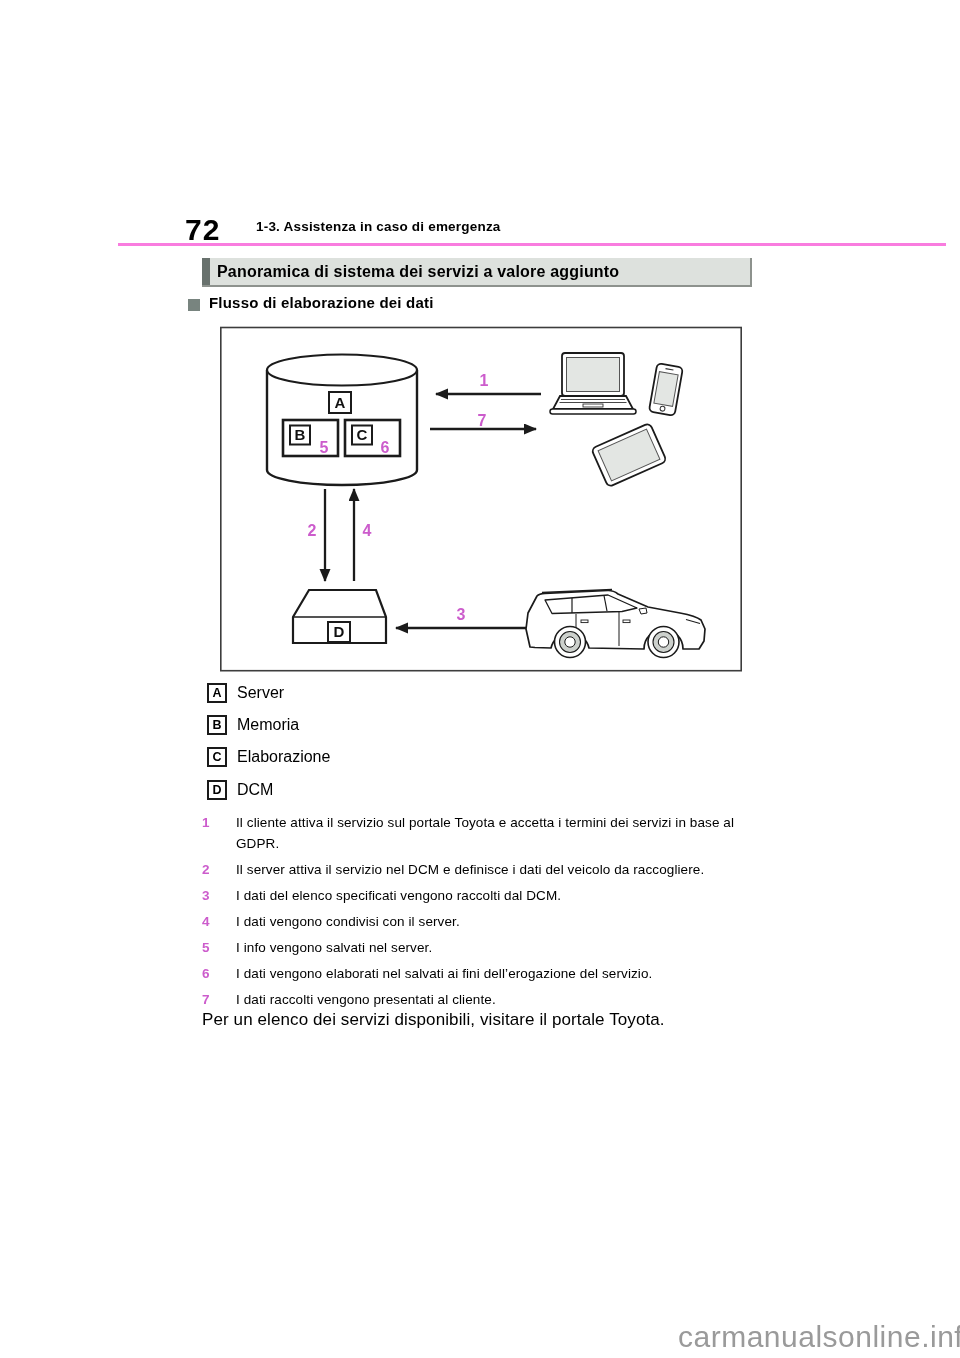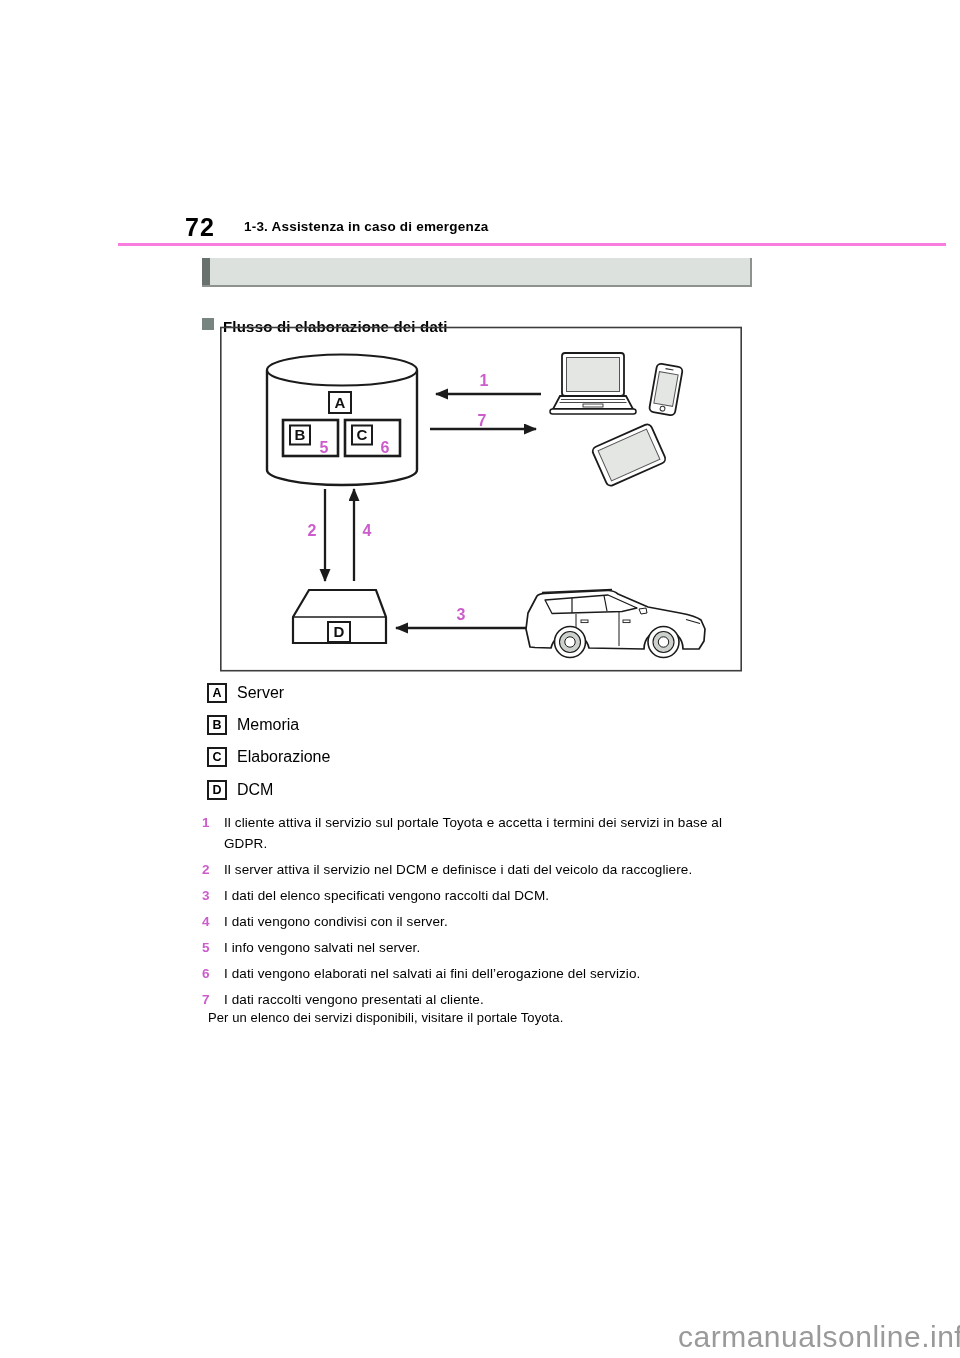--- a/index.html
+++ b/index.html
@@ -1,64 +1,65 @@
 <!DOCTYPE html>
 <html><head>
 <meta charset="utf-8">
 <style>
   html,body { margin:0; padding:0; background:#fff; }
   .page {
     position:relative; width:960px; height:1358px; background:#ffffff;
     font-family:"Liberation Sans", sans-serif; color:#000; overflow:hidden;
   }
-  .page-number { position:absolute; left:185px; top:213px; font-size:25px; font-weight:bold; letter-spacing:1px; }
-  .section-header { position:absolute; left:244px; top:219px; font-size:13.5px; font-weight:bold; letter-spacing:0.2px; }
+  .page-number { position:absolute; left:185px; top:213px; font-size:30px; font-weight:bold; letter-spacing:1px; }
+  .section-header { position:absolute; left:256px; top:219px; font-size:13.5px; font-weight:bold; letter-spacing:0.2px; }
   .rule-pink { position:absolute; left:118px; top:243px; width:828px; height:3px; background:#F97CDF; }
 
   .title-bar { position:absolute; left:202px; top:258px; width:548px; height:27px;
     background:#DDE1DD; border-right:2px solid #8D928D; border-bottom:2px solid #8D928D; }
   .title-accent { position:absolute; left:0; top:0; width:8px; height:27px; background:#68716D; }
   .title-text { position:absolute; left:15px; top:0; line-height:27px; font-size:16px; font-weight:bold; letter-spacing:0.2px; white-space:nowrap; }
 
-  .subsection { position:absolute; left:202px; top:294px; display:flex; align-items:flex-start;margin-top:24px; }
+  .subsection { position:absolute; left:188px; top:294px; display:flex; align-items:flex-end; }
   .bullet-square { width:12px; height:12px; background:#78847F; margin-right:9px; flex:0 0 12px; }
   .subsection-text { font-size:15px; font-weight:bold; letter-spacing:0.2px; }
 
   .diagram { position:absolute; left:220px; top:323px; }
   .diagram text { font-family:"Liberation Sans", sans-serif; }
   .dg-letter { font-size:15px; font-weight:bold; fill:#111; text-anchor:middle; }
   .dg-num { font-size:16px; font-weight:bold; fill:#CC5CCC; text-anchor:middle; }
   .ln { stroke:#1b1b1b; stroke-width:2.3; fill:none; }
   .shape { stroke:#1b1b1b; fill:#ffffff; }
 
   .legend-row { position:absolute; left:207px; display:flex; align-items:center; height:18px; }
   .lr-0 { top:684px; } .lr-1 { top:716px; } .lr-2 { top:748px; } .lr-3 { top:781px; }
   .legend-key { width:16px; height:16px; border:2px solid #1a1a1a; font-size:12.5px; font-weight:bold;
     display:flex; align-items:center; justify-content:center; flex:0 0 16px; }
   .legend-label { margin-left:10px; font-size:16px; }
 
   .steps { position:absolute; left:202px; top:812px; width:550px; }
   .step { display:flex; margin-bottom:5px; font-size:13.5px; line-height:21px; }
   .step-num { flex:0 0 22px; width:22px; font-weight:bold; color:#CC5CCC; }
-  .step-text { flex:1; letter-spacing:0.1px; }
-
-  .footnote { position:absolute; left:208px; top:1010px; font-size:13px; letter-spacing:0.1px; }
+  .step-text { flex:1; letter-spacing:0.1px;margin-left:12px; }
+
+  .footnote { position:absolute; left:202px; top:1010px; font-size:17px; letter-spacing:0.1px; }
   .watermark { position:absolute; left:678px; top:1320px; font-size:30px; color:#9A9A9A; letter-spacing:0.5px; }
 </style>
 </head>
 <body>
 
 <div class="page">
 
   <div class="page-number">72</div>
   <div class="section-header">1-3. Assistenza in caso di emergenza</div>
   <div class="rule-pink"></div>
 
   <div class="title-bar">
     <div class="title-accent"></div>
+    <div class="title-text">Panoramica di sistema dei servizi a valore aggiunto</div>
   </div>
 
   <div class="subsection">
     <span class="bullet-square"></span>
     <span class="subsection-text">Flusso di elaborazione dei dati</span>
   </div>
 
   <svg class="diagram" width="522" height="349" viewBox="0 0 522 349">
     <defs>
       <marker id="ah" markerUnits="userSpaceOnUse" markerWidth="14" markerHeight="12" refX="12" refY="5.5" orient="auto">

